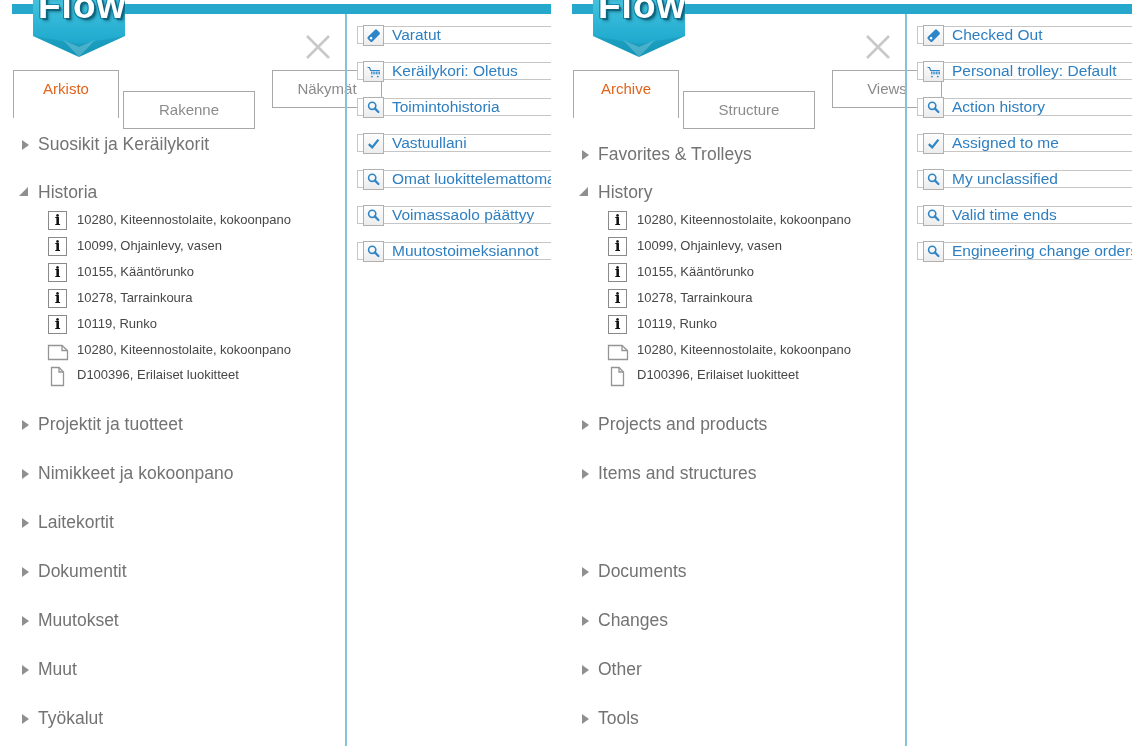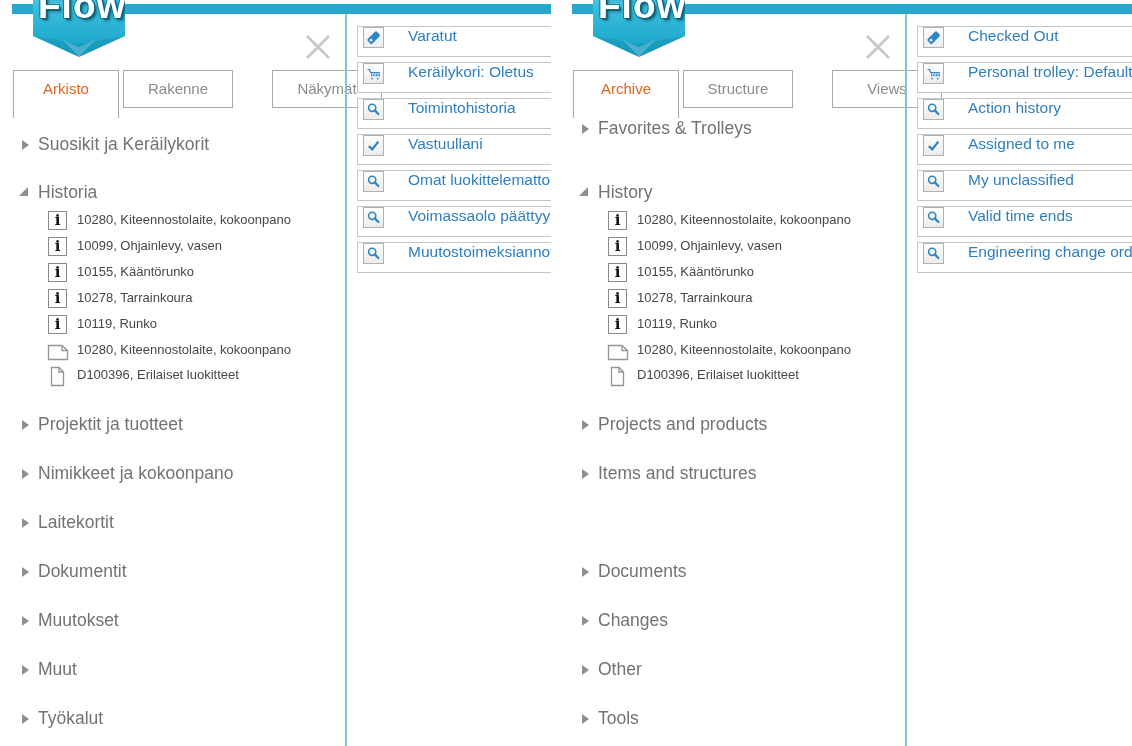--- a/index.html
+++ b/index.html
@@ -18,21 +18,21 @@
   .logo .word{position:absolute;left:5px;top:-15px;font-size:37px;font-weight:800;letter-spacing:1px;color:#fff;
     text-shadow:2px 2px 1px #0d647f,-1px -1px 0 #1287a8,1px -1px 0 #1287a8,-1px 1px 0 #1287a8,3px 3px 3px rgba(8,60,78,.45);}
 
   
   .close{position:absolute;left:303px;top:32px;width:30px;height:30px;cursor:pointer;}
 
   
   .tab{position:absolute;top:70px;height:38px;background:#fff;border:1px solid #a8a8a8;box-sizing:border-box;
        text-align:center;line-height:36px;font-size:15px;color:#8b8b8b;cursor:pointer;}
   .tab.t0{left:13px;width:106px;}
-  .tab.t1{left:123px;width:110px;}
+  .tab.t1{left:123px;width:132px;margin-top:21px;}
   .tab.t2{left:236px;width:110px;margin-left:36px;}
   .tab.active{height:48px;border-bottom:none;color:#e2641c;z-index:2;}
 
   
   .vdivider{position:absolute;left:345px;top:14px;bottom:0;width:2px;background:#85c0dc;}
 
   
   .trow{position:absolute;left:0;width:340px;height:24px;cursor:pointer;}
   .exp{position:absolute;left:22px;top:6px;width:0;height:0;}
   .exp.c{border-left:7px solid #8f8f8f;border-top:5px solid transparent;border-bottom:5px solid transparent;}
@@ -40,22 +40,22 @@
   .tlabel{position:absolute;left:38px;top:0;font-size:17.5px;color:#737373;white-space:nowrap;}
 
   
   .crow{position:absolute;left:0;width:340px;height:24px;cursor:pointer;}
   .info-ic{position:absolute;left:48px;top:1px;width:19px;height:19px;border:1px solid #8a8a8a;box-sizing:border-box;
            font-family:"DejaVu Serif",serif;font-weight:bold;font-size:15px;line-height:17px;text-align:center;color:#111;background:#fff;}
   .doc-ic{position:absolute;left:47px;top:1px;width:22px;height:21px;}
   .clabel{position:absolute;left:77px;top:2px;font-size:13px;color:#474747;white-space:nowrap;}
 
   
-  .qbox{position:absolute;left:357px;width:222px;height:31px;border:1px solid #c6c6c6;box-sizing:border-box;background:#fff;
-        display:flex;align-items:flex-start;padding-left:5px;cursor:pointer;gap:16px;}
+  .qbox{position:absolute;left:357px;width:222px;height:18px;border:1px solid #c6c6c6;box-sizing:border-box;background:#fff;
+        display:flex;align-items:center;padding-left:5px;cursor:pointer;}
   .qicon{width:21px;height:21px;border:1px solid #b0b0b0;box-sizing:border-box;background:linear-gradient(#fefefe,#ececec);
          display:flex;align-items:center;justify-content:center;flex:0 0 auto;}
   .qlabel{margin-left:8px;font-size:15.5px;color:#2e7fc1;white-space:nowrap;}
 </style>
 </head>
 <body>
 
 <svg width="0" height="0" style="position:absolute">
   <defs>
     <linearGradient id="bannerGrad" x1="0" y1="0" x2="0" y2="1">
@@ -256,21 +256,21 @@
           <line x1="26" y1="4" x2="4" y2="26" stroke="#c9c9c9" stroke-width="2.6"></line>
         </svg>
     </div>
 
     <div class="tab t0 active"><span>Archive</span></div>
     <div class="tab t1"><span>Structure</span></div>
     <div class="tab t2"><span>Views</span></div>
 
     <div class="vdivider"></div>
 
-    <div class="trow" style="top:118px">
+    <div class="trow" style="top:144px">
       <span class="exp c"></span>
       <span class="tlabel">Favorites &amp; Trolleys</span>
     </div>
     <div class="trow" style="top:182px">
       <span class="exp e"></span>
       <span class="tlabel">History</span>
     </div>
 
     <div class="crow" style="top:210px">
       <span class="info-ic">i</span>

